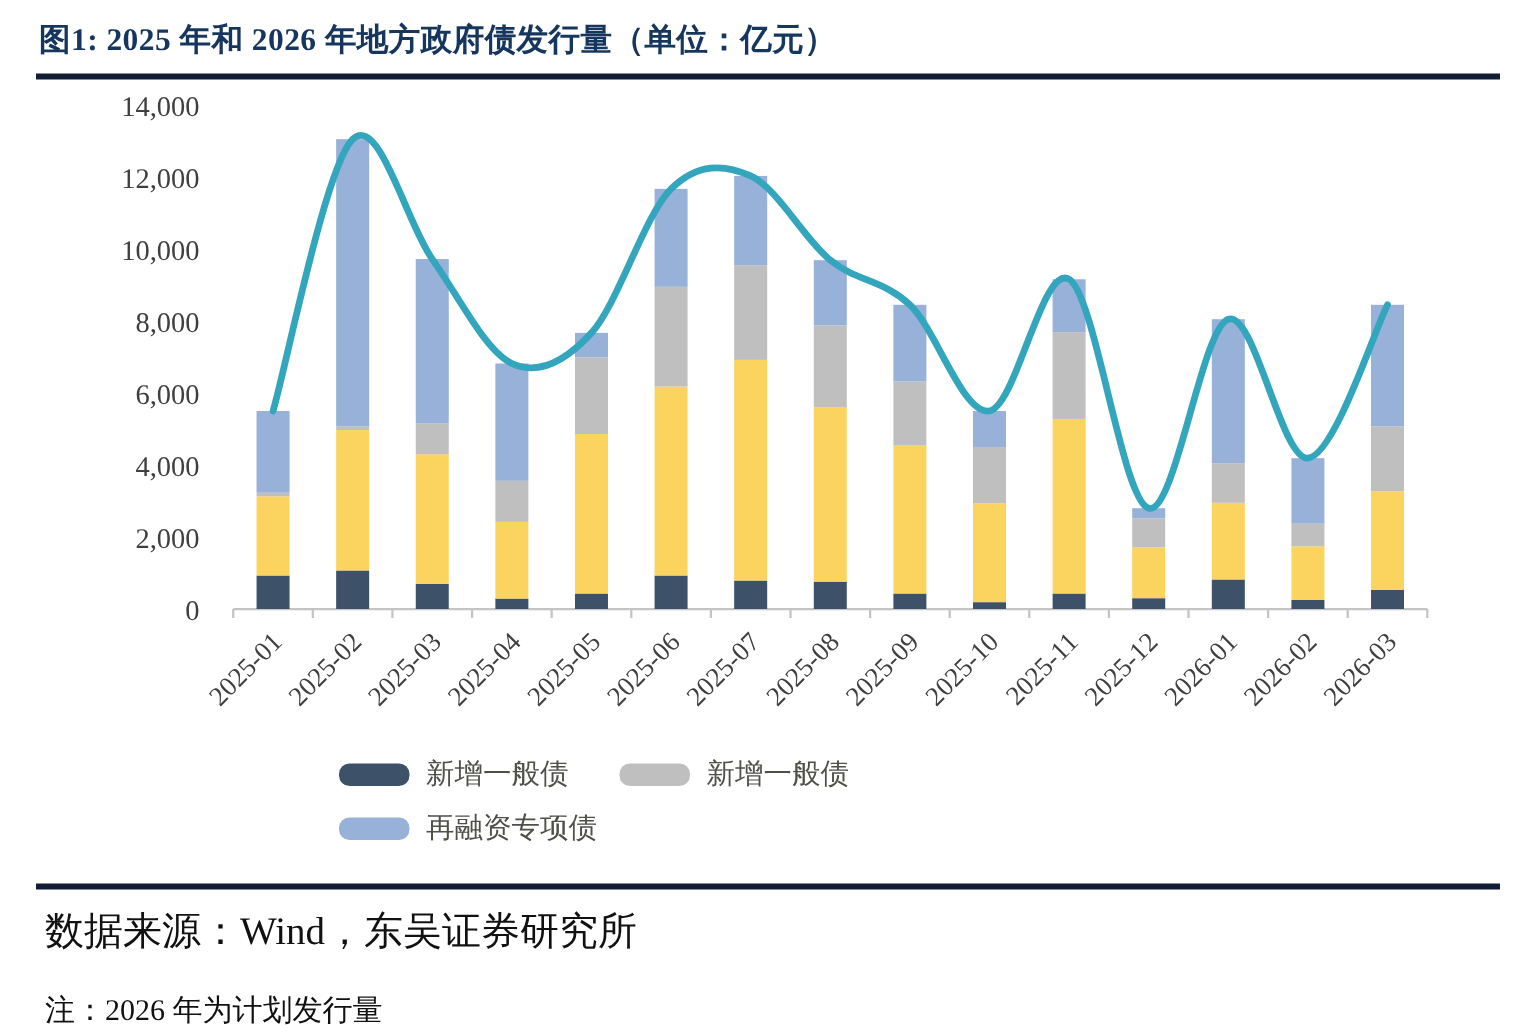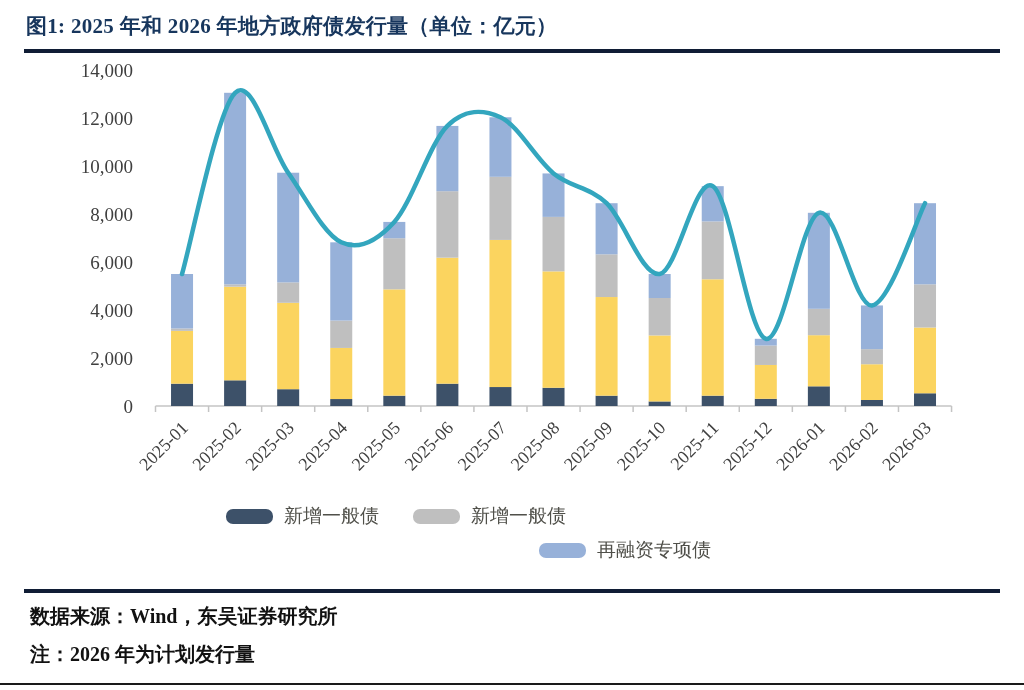--- a/index.html
+++ b/index.html
@@ -5,29 +5,29 @@
   html,body{margin:0;padding:0;background:#ffffff;}
   body{width:1024px;height:690px;overflow:hidden;font-family:"Liberation Serif","DejaVu Serif",serif;}
   .header{padding:0 26px;}
   .page-title{margin-top:12px;font-size:21px;font-weight:bold;color:#17365D;letter-spacing:.3px;}
   .title-rule{height:4px;background:#101D35;margin:9px 24px 0 24px;}
   #chart-svg{display:block;width:1024px;height:446px;}
   #chart-svg text{font-family:"Liberation Serif","DejaVu Serif",serif;fill:#3F3F3F;}
   .legend{margin:2px 0 0 226px;}
   .legend-row{display:flex;align-items:center;height:30px;}
   .legend-row.r1{gap:34px;}
-  .legend-row.r2{gap:10px;margin-top:6px;flex-direction:column;}
+  .legend-row.r2{gap:10px;margin-top:6px;}
   .legend-item{display:flex;align-items:center;gap:11px;}
   .swatch{width:47px;height:15px;border-radius:7px;display:inline-block;}
   .swatch-line{width:64px;height:5px;border-radius:3px;display:inline-block;}
   .legend-label{font-size:19px;color:#50504A;white-space:nowrap;}
   .footer-rule{height:3.5px;background:#101D35;margin:22px 24px 0 24px;}
   .footer{padding-left:30px;color:#111111;}
-  .footer-line1{margin-top:10px;font-size:20px;font-weight:700;}
-  .footer-line2{margin-top:11px;font-size:20px;font-weight:700;}
+  .footer-line1{margin-top:10px;font-size:26px;font-weight:400;}
+  .footer-line2{margin-top:22px;font-size:20px;font-weight:400;}
   .bottom-rule{height:2px;background:#1a1a1a;margin:15px 0 0 0;}
 </style>
 </head>
 <body>
 
 <div class="header">
   <div class="page-title">图1:  2025 年和 2026 年地方政府债发行量（单位：亿元）</div>
 </div>
 <div class="title-rule"></div>
 

